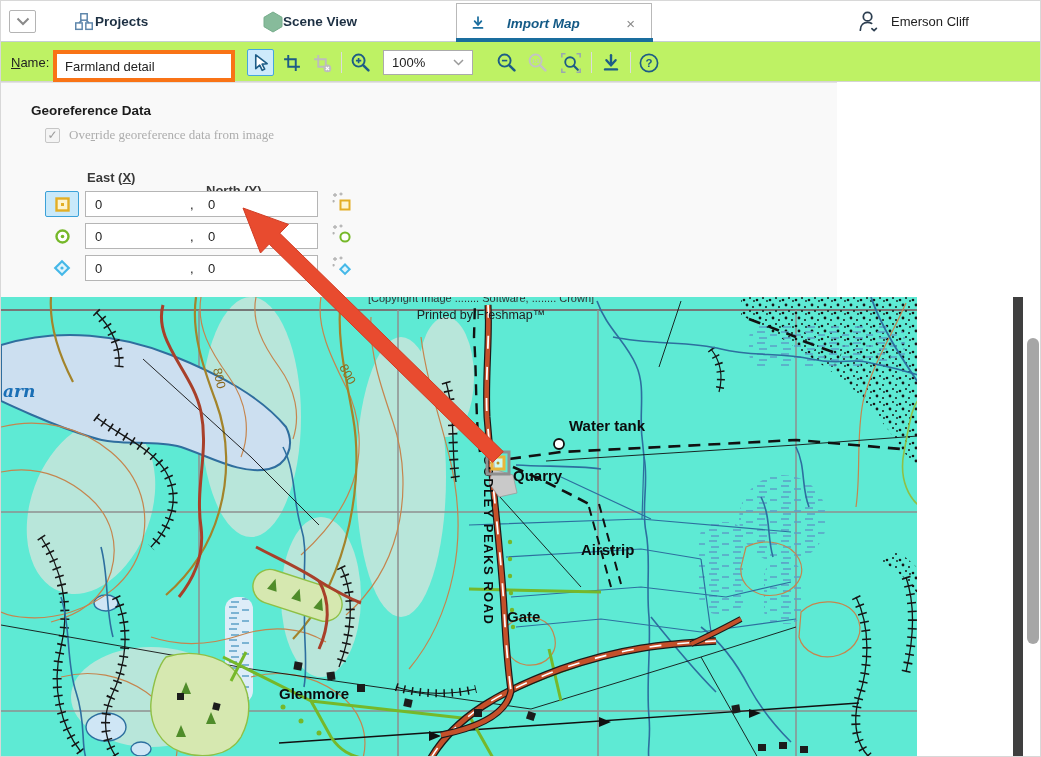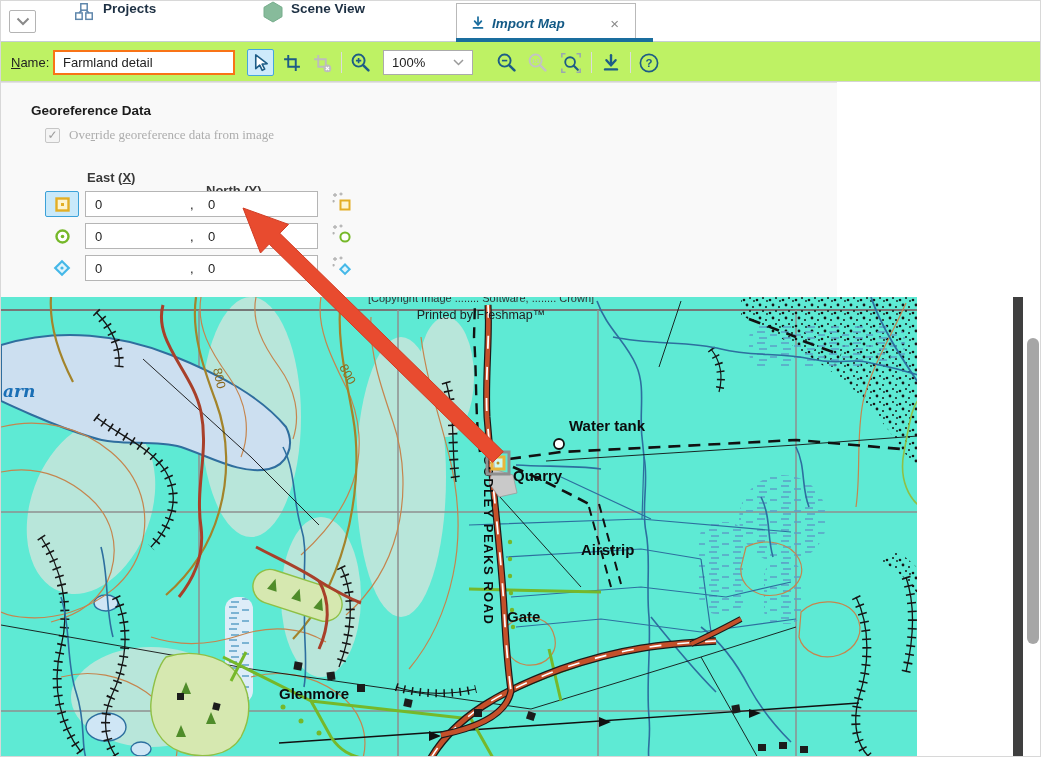--- a/index.html
+++ b/index.html
@@ -5,39 +5,39 @@
   * { margin:0; padding:0; box-sizing:border-box; }
   body { font-family:"Liberation Sans", sans-serif; background:#fff; }
   .app { position:relative; width:1041px; height:757px; background:#fff; overflow:hidden;
          border:1px solid #d8d8d8; }
 
   
   .tabbar { position:absolute; left:0; top:0; width:1041px; height:41px; background:#fff;
             border-bottom:1px solid #c6ced4; }
   .tab-menu-btn { position:absolute; left:8px; top:9px; width:27px; height:23px; background:#fff;
                   border:1px solid #b4b4b4; border-radius:2px; display:flex; align-items:center; justify-content:center; cursor:pointer; }
-  .tab { position:absolute; top:0; height:41px; display:flex; gap:8px;
+  .tab { position:absolute; top:0; height:41px; display:flex; align-items:center; gap:0;
          font-size:13.5px; font-weight:700; color:#1d3043; cursor:pointer; }
   .tab-projects { left:72px; }
   .tab-scene    { left:262px; }
-  .tab-import { position:absolute; left:455px; top:2px; width:180px; height:39px; background:#fff;
-                border:1px solid #b9b9b9; border-bottom:none; display:flex; align-items:center; gap:5px;
+  .tab-import { position:absolute; left:455px; top:2px; width:196px; height:39px; background:#fff;
+                border:1px solid #b9b9b9; border-bottom:none; display:flex; align-items:center; gap:20px;
                 padding:1px 12px; cursor:pointer; }
   .tab-import .lbl { font-size:13.5px; font-style:italic; font-weight:700; color:#145a86; flex:1; }
   .tab-import .underline { position:absolute; left:-1px; bottom:-1px; width:197px; height:5px; background:#1a6d9e; }
   .tab-close { color:#8a8a8a; font-size:15px; line-height:1; cursor:pointer; padding:2px 4px; }
   .user { position:absolute; left:855px; top:0; height:41px; display:flex; align-items:center; gap:10px;
           font-size:13px; color:#222; }
 
   
   .toolbar { position:absolute; left:0; top:41px; width:1041px; height:40px; background:#bef264;
              border-bottom:1px solid #d4d4d4; }
   .name-label { position:absolute; left:10px; top:13px; font-size:13px; color:#222; }
   .u { text-decoration:underline; }
-  .name-input { position:absolute; left:52px; top:8px; width:182px; height:25px; border:2px solid #f97316;
+  .name-input { position:absolute; left:52px; top:8px; width:182px; height:32px; border:4px solid #f97316;
                 font-family:"Liberation Sans",sans-serif; font-size:13px; color:#222; padding:0 8px; background:#fff; }
   .tbtn { position:absolute; top:7px; width:27px; height:27px; display:flex; align-items:center; justify-content:center;
           border:1px solid transparent; border-radius:2px; cursor:pointer; background:transparent; }
   .tbtn.selected { background:#cdeafb; border-color:#45a7dc; }
   .tsep { position:absolute; top:10px; width:1px; height:21px; background:#dcdcdc; }
   .zoom-select { position:absolute; left:382px; top:8px; width:90px; height:25px; border:1px solid #ababab; background:#fff;
                  display:flex; align-items:center; font-size:13px; color:#222; padding:0 8px; cursor:pointer; }
   .zoom-select .val { flex:1; }
 
   
@@ -109,20 +109,30 @@
           <path d="M12,4 V13.5"></path>
             <path d="M7.5,9.5 L12,14.5 L16.5,9.5"></path>
             <path d="M6,18.5 H18"></path>
         </g>
       </svg>
       <span class="lbl">Import Map</span>
       <span class="tab-close">×</span>
       <div class="underline"></div>
     </div>
 
+    <div class="user">
+      <svg width="25" height="25" viewBox="0 0 26 26">
+        <g fill="none" stroke="#2c3e50" stroke-width="1.8" stroke-linecap="round">
+          <circle cx="12" cy="8" r="4.4"></circle>
+          <path d="M4.5,22 C4.5,16 8.5,14 12,14 C13.5,14 15,14.3 16.3,15"></path>
+          <polyline points="16.5,20.5 18.8,22.5 21.2,20.2"></polyline>
+        </g>
+      </svg>
+      <span>Emerson Cliff</span>
+    </div>
   </div>
 
   <div class="toolbar">
     <span class="name-label"><span class="u">N</span><span>ame:</span></span>
     <input class="name-input" type="text" value="Farmland detail" style="">
 
     <div class="tbtn selected" style="left:246px;">
       <svg width="19" height="19" viewBox="0 0 20 20">
         <polygon points="5,2 5,16.5 9.2,12.8 11.8,18.3 14.4,17 11.7,11.7 17,11.3" fill="#fff" stroke="#1d5c86" stroke-width="1.7" stroke-linejoin="round"></polygon>
       </svg>

